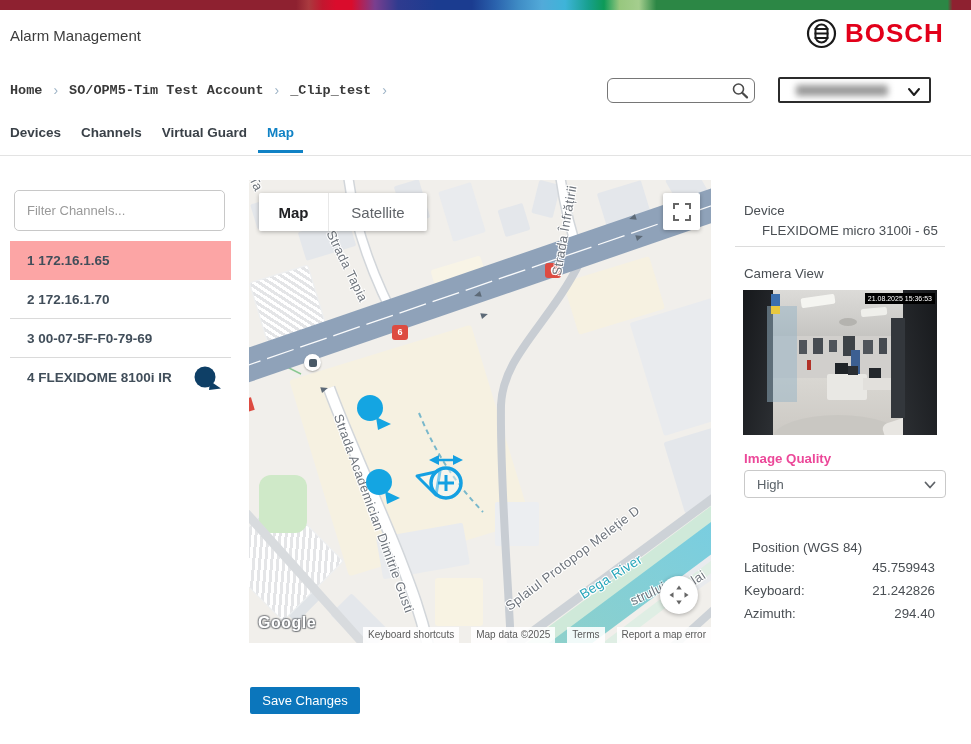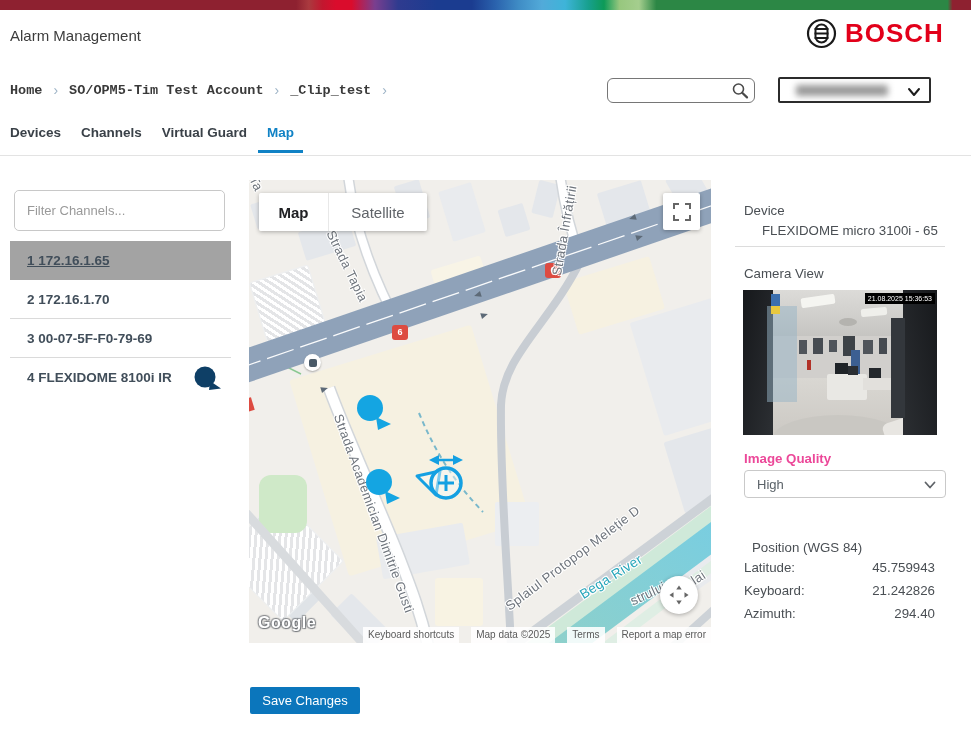--- a/index.html
+++ b/index.html
@@ -43,21 +43,21 @@
 
   
   .filter-box { position:absolute; left:14px; top:190px; width:211px; height:41px;
     border:1px solid #c8c8c8; border-radius:5px; }
   .filter-box input { width:100%; height:100%; border:none; outline:none; border-radius:5px;
     padding:0 12px; font-size:13px; font-family:inherit; color:#444; }
   .filter-box input::placeholder { color:#9a9a9a; }
   .channel-list { position:absolute; left:10px; top:241px; width:221px; }
   .channel { position:relative; height:39px; line-height:39px; padding-left:17px;
     font-size:13.5px; font-weight:bold; color:#414e5a; border-bottom:1px solid #dadada; cursor:pointer; }
-  .channel.selected { background:#a3a3a3; border-bottom:none;text-decoration:underline; }
+  .channel.selected { background:#fca5a5; border-bottom:none; }
   .channel:last-child { border-bottom:none; }
   .channel .cam-ic { position:absolute; right:8px; top:7px; }
 
   
   .map { position:absolute; left:249px; top:180px; width:462px; height:463px; background:#f1efeb; overflow:hidden; cursor:grab; }
   .map .layer { position:absolute; left:0; top:0; width:462px; height:463px; }
   .parcel, .bld, .hatch, .park { position:absolute; }
   .parcel { background:#f6f1e1; border-radius:3px; }
   .bld { background:#e4e7eb; border-radius:2px; }
   .hatch { background:repeating-linear-gradient(50deg,#ffffff 0 3px,#e4e5e7 3px 6px); border:1px solid #edeff1; border-radius:3px; }

